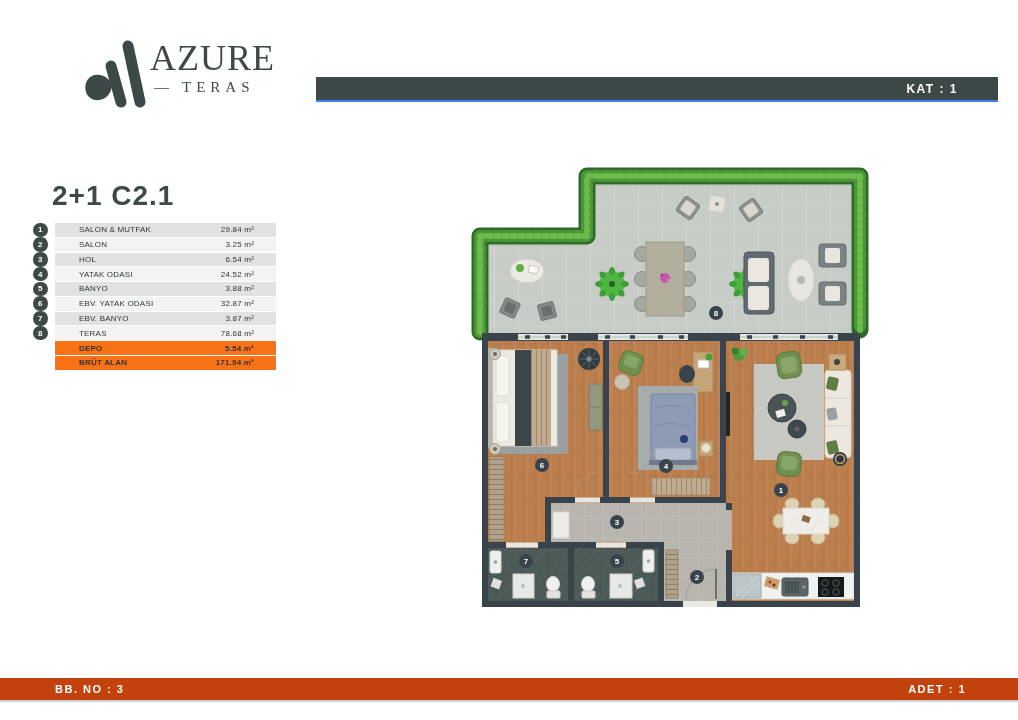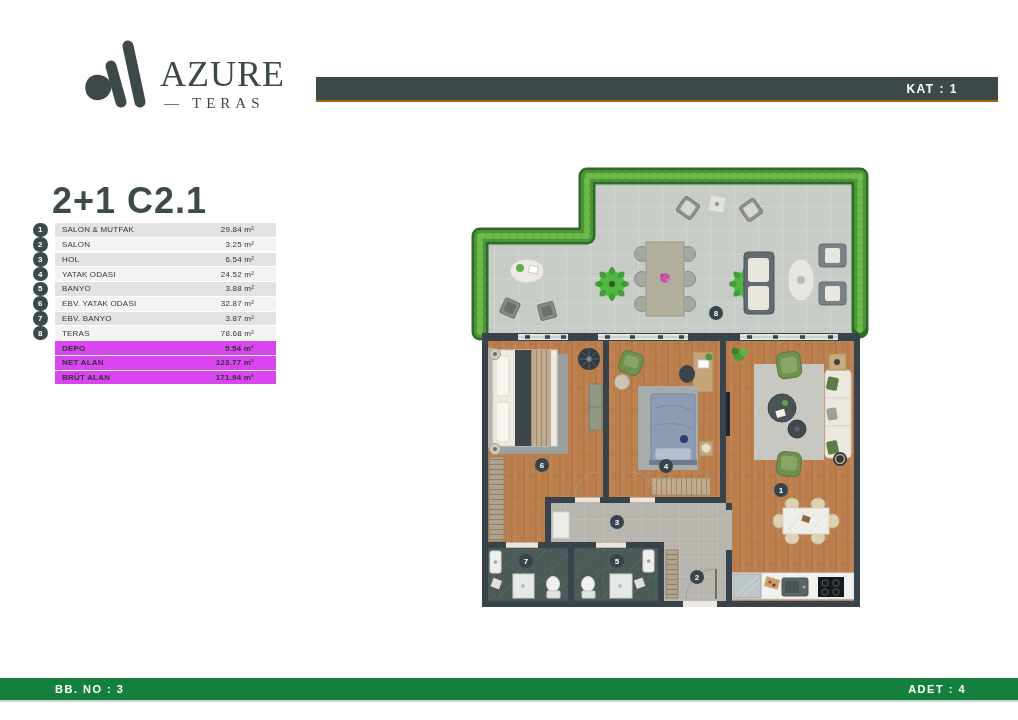--- a/index.html
+++ b/index.html
@@ -1,61 +1,61 @@
 <!DOCTYPE html>
 <html><head>
 <meta charset="utf-8">
 <style>
   html,body{margin:0;padding:0;}
   body{
     width:1018px;height:720px;position:relative;overflow:hidden;
     background:#ffffff;font-family:"Liberation Sans",sans-serif;
   }
   
-  .logo{position:absolute;left:80px;top:40px;display:flex;align-items:flex-end;gap:10px;}
+  .logo{position:absolute;left:80px;top:40px;display:flex;align-items:flex-start;}
   .logo-text{display:flex;flex-direction:column;}
   .logo-name{
     font-family:"Liberation Serif",serif;font-size:36px;color:#3d4848;
     letter-spacing:1px;line-height:1;
   }
   .logo-tagline{
     font-family:"Liberation Serif",serif;font-size:15px;color:#3d4848;
     letter-spacing:5px;margin-top:3px;display:flex;gap:8px;align-items:center;
     padding-left:4px;
   }
   
   .topbar{
     position:absolute;left:316px;top:77px;width:682px;height:23px;
-    background:#3d4848;border-bottom:2px solid #a16207;
+    background:#3d4848;border-bottom:2px solid #3b82f6;
     display:flex;align-items:center;justify-content:flex-end;
   }
   .topbar .bar-label{color:#fff;font-size:12px;font-weight:bold;letter-spacing:1.5px;margin-right:40px;}
   .bottombar{
     position:absolute;left:0;top:678px;width:1018px;height:22px;
-    background:#15803d;border-bottom:2px solid #ccd3d1;
+    background:#c2410c;border-bottom:2px solid #ccd3d1;
     display:flex;align-items:center;justify-content:space-between;
   }
   .bottombar .bar-label{color:#fff;font-size:11px;font-weight:bold;letter-spacing:1.5px;}
   .bottombar .left{margin-left:55px;}
   .bottombar .right{margin-right:52px;}
   
   .plan-code{
-    position:absolute;left:52px;top:180px;font-size:36px;font-weight:bold;
+    position:absolute;left:52px;top:180px;font-size:28px;font-weight:bold;
     color:#3e4a4a;letter-spacing:1px;
   }
   
   .rtable{position:absolute;left:55px;top:223px;width:221px;}
   .rrow{
     position:relative;height:13.6px;margin-bottom:1.2px;background:#f3f3f3;
     display:flex;align-items:center;justify-content:space-between;
     font-size:8px;color:#2e3638;letter-spacing:0.2px;
   }
   .rrow.alt{background:#e2e2e2;}
-  .rrow.total{background:#d946ef;font-weight:bold;}
-  .rlabel{padding-left:7px;white-space:nowrap;}
+  .rrow.total{background:#f97316;font-weight:bold;}
+  .rlabel{padding-left:24px;white-space:nowrap;}
   .rarea{padding-right:22px;white-space:nowrap;}
   .rnum{
     position:absolute;left:-22px;top:-0.5px;width:14.5px;height:14.5px;border-radius:50%;
     background:#3d4848;color:#fff;font-size:8px;font-weight:bold;
     display:flex;align-items:center;justify-content:center;
   }
   
   .floorplan{position:absolute;left:470px;top:158px;width:402px;height:456px;}
   .badge-txt{font-family:"Liberation Sans",sans-serif;font-size:8px;font-weight:bold;fill:#ffffff;}
 </style>
@@ -131,24 +131,20 @@
     <span class="rnum">8</span>
     <span class="rlabel">TERAS</span>
     <span class="rarea">78.68 m²</span>
   </div>
 
   <div class="rrow total">
     <span class="rlabel">DEPO</span>
     <span class="rarea">5.54 m²</span>
   </div>
 
-  <div class="rrow total">
-    <span class="rlabel">NET ALAN</span>
-    <span class="rarea">123.77 m²</span>
-  </div>
 
   <div class="rrow total">
     <span class="rlabel">BRÜT ALAN</span>
     <span class="rarea">171.94 m²</span>
   </div>
 </div>
 </div>
 
 <svg class="floorplan" viewBox="0 0 402 456">
   <defs>
@@ -504,14 +500,14 @@
       </g>
     <g>
         <circle cx="147" cy="403" r="7" fill="#39434b"></circle>
         <text class="badge-txt" x="147" y="406" text-anchor="middle">5</text>
       </g>
   </g>
 </svg>
 
 <div class="bottombar">
   <span class="bar-label left">BB. NO : 3</span>
-  <span class="bar-label right">ADET : 4</span>
+  <span class="bar-label right">ADET : 1</span>
 </div>
 
 </body></html>

